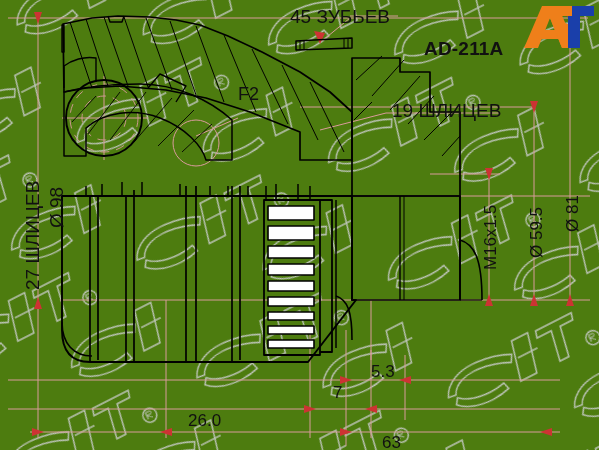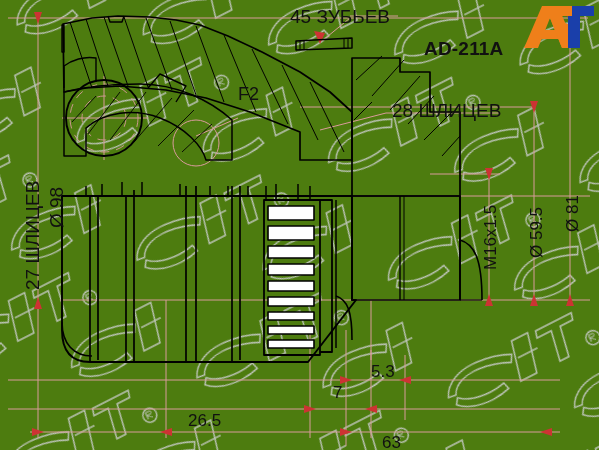--- a/index.html
+++ b/index.html
@@ -247,31 +247,31 @@
   </svg>
 
   <div class="lbl big" style="left:290px;top:6px;">45 ЗУБЬЕВ</div>
 
   <div class="lbl" id="partno" style="left:424px;top:6px;">AD-211A</div>
 
   <div class="lbl big rot" style="left:22px;top:290px;">27 ШЛИЦЕВ</div>
 
   <div class="lbl big rot" style="left:46px;top:228px;">Ø 98</div>
 
-  <div class="lbl big" style="left:392px;top:100px;">28 ШЛИЦЕВ</div>
+  <div class="lbl big" style="left:392px;top:100px;">19 ШЛИЦЕВ</div>
 
   <div class="lbl dim rot" style="left:481px;top:270px;">M16x1.5</div>
 
   <div class="lbl dim rot" style="left:527px;top:258px;">Ø 59.5</div>
 
   <div class="lbl dim rot" style="left:563px;top:232px;">Ø 81</div>
 
   <div class="lbl" id="f2" style="left:238px;top:84px;">F2</div>
 
-  <div class="lbl dim" style="left:188px;top:411px;">26.5</div>
+  <div class="lbl dim" style="left:188px;top:411px;">26.0</div>
 
   <div class="lbl dim" style="left:333px;top:383px;">7</div>
 
   <div class="lbl dim" style="left:371px;top:362px;">5.3</div>
 
   <div class="lbl dim" style="left:382px;top:433px;">63</div>
 
 </div>
 
 </body></html>

